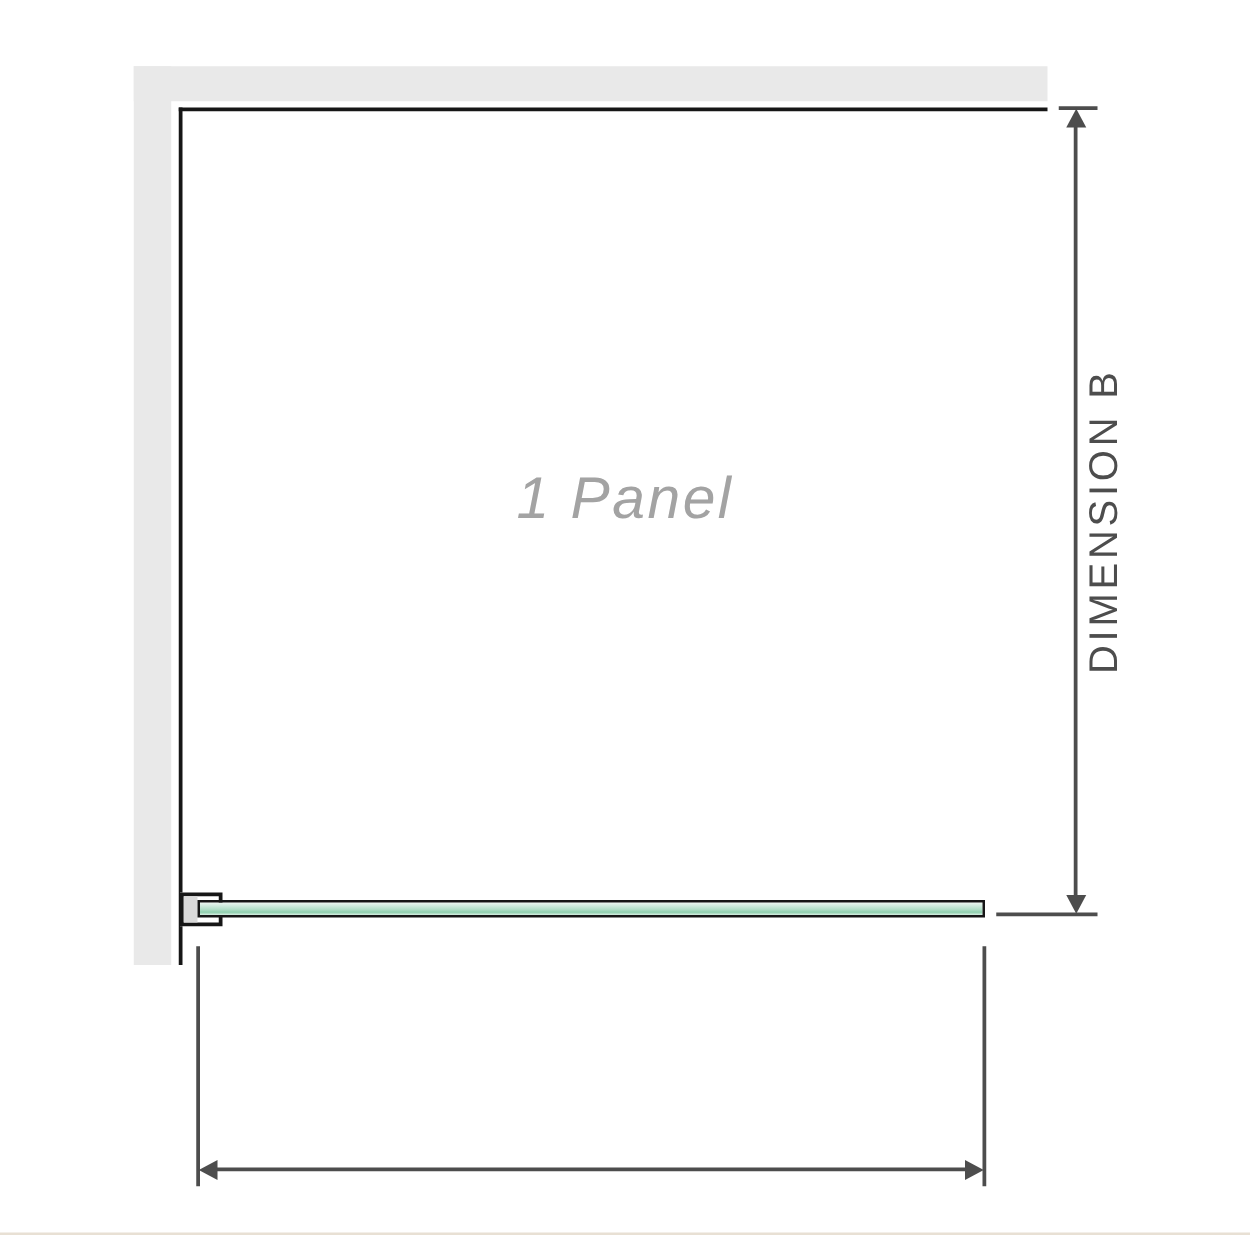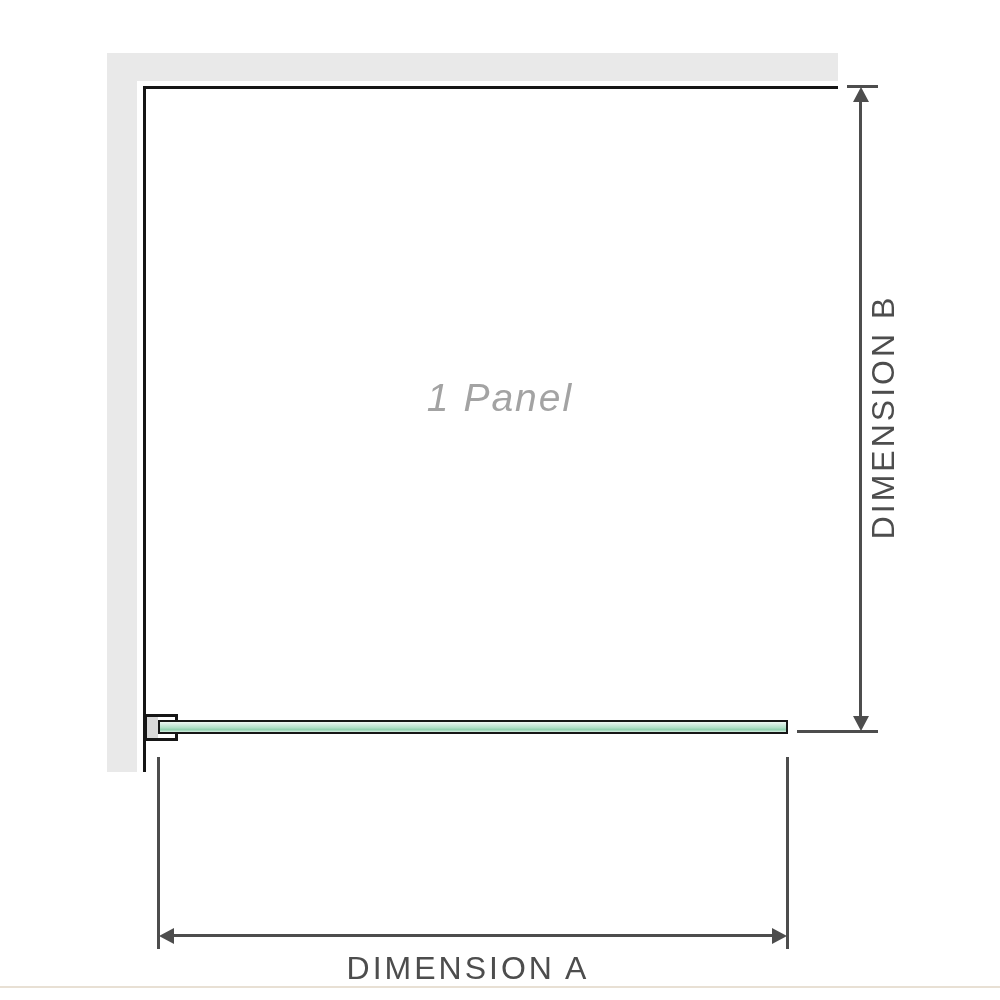--- a/index.html
+++ b/index.html
@@ -86,21 +86,21 @@
     border-top: 8px solid transparent; border-bottom: 8px solid transparent;
     border-left: 15px solid var(--dim, #4d4d4d);
   }
   .dima-label { left: 468px; top: 950px; transform: translateX(-50%); }
 
   
   .panel-label {
     left: 500px; top: 398px;
     transform: translate(-50%, -50%);
     font-style: italic;
-    font-size: 39px;
+    font-size: 47px;
     letter-spacing: 2px;
     color: var(--watermark, #a3a3a3);
     white-space: nowrap;
   }
 
   
   .footer-line { left: 0; top: 986px; width: 1000px; height: 2px; background: var(--footer, #e8e0d4); }
 </style>
 </head>
 <body>
@@ -124,17 +124,16 @@
   <div class="abs dim dimb-line"></div>
   <div class="abs dimb-arrow-up"></div>
   <div class="abs dimb-arrow-down"></div>
   <div class="abs dim-label dimb-label">DIMENSION B</div>
 
   <div class="abs dim exta-left"></div>
   <div class="abs dim exta-right"></div>
   <div class="abs dim dima-line"></div>
   <div class="abs dima-arrow-left"></div>
   <div class="abs dima-arrow-right"></div>
-  <div class="abs dim-label dima-label">DIMENSION A</div>
 
   <div class="abs footer-line"></div>
 
 </div>
 
 </body></html>

